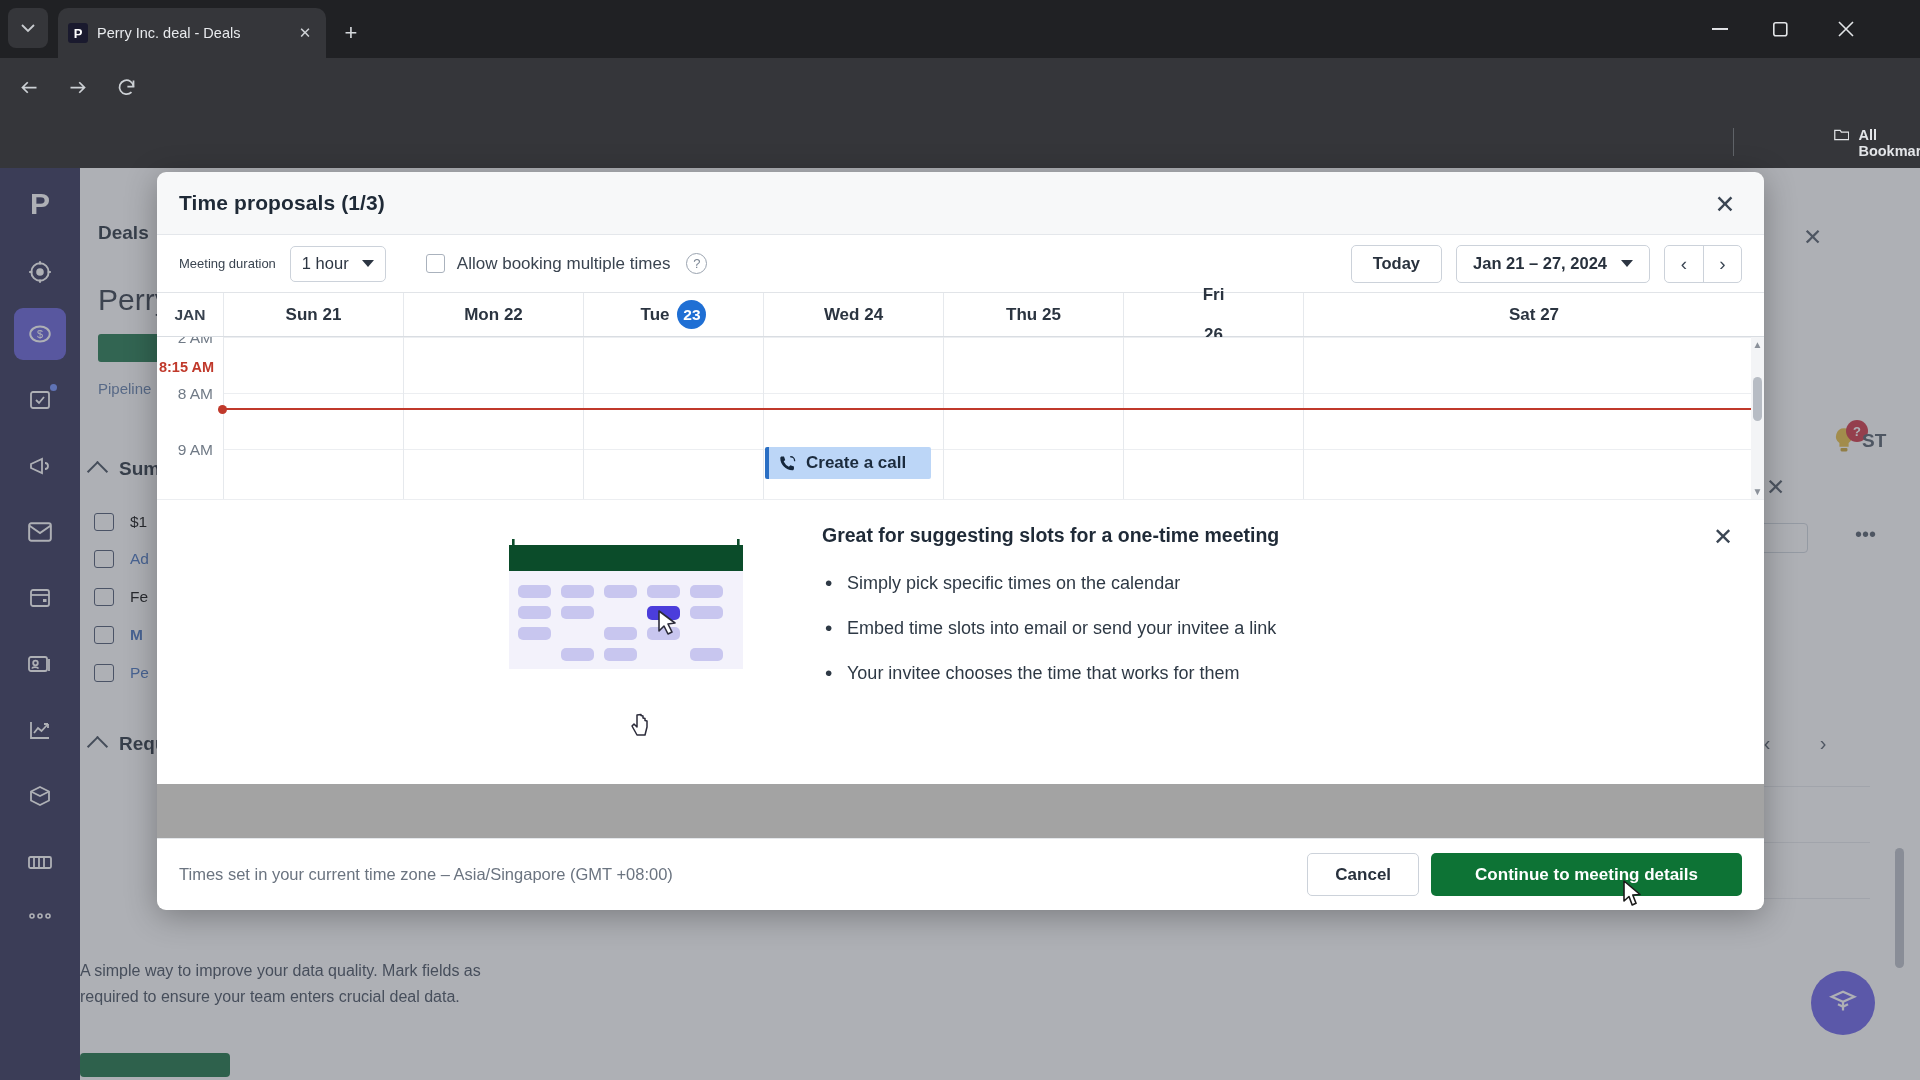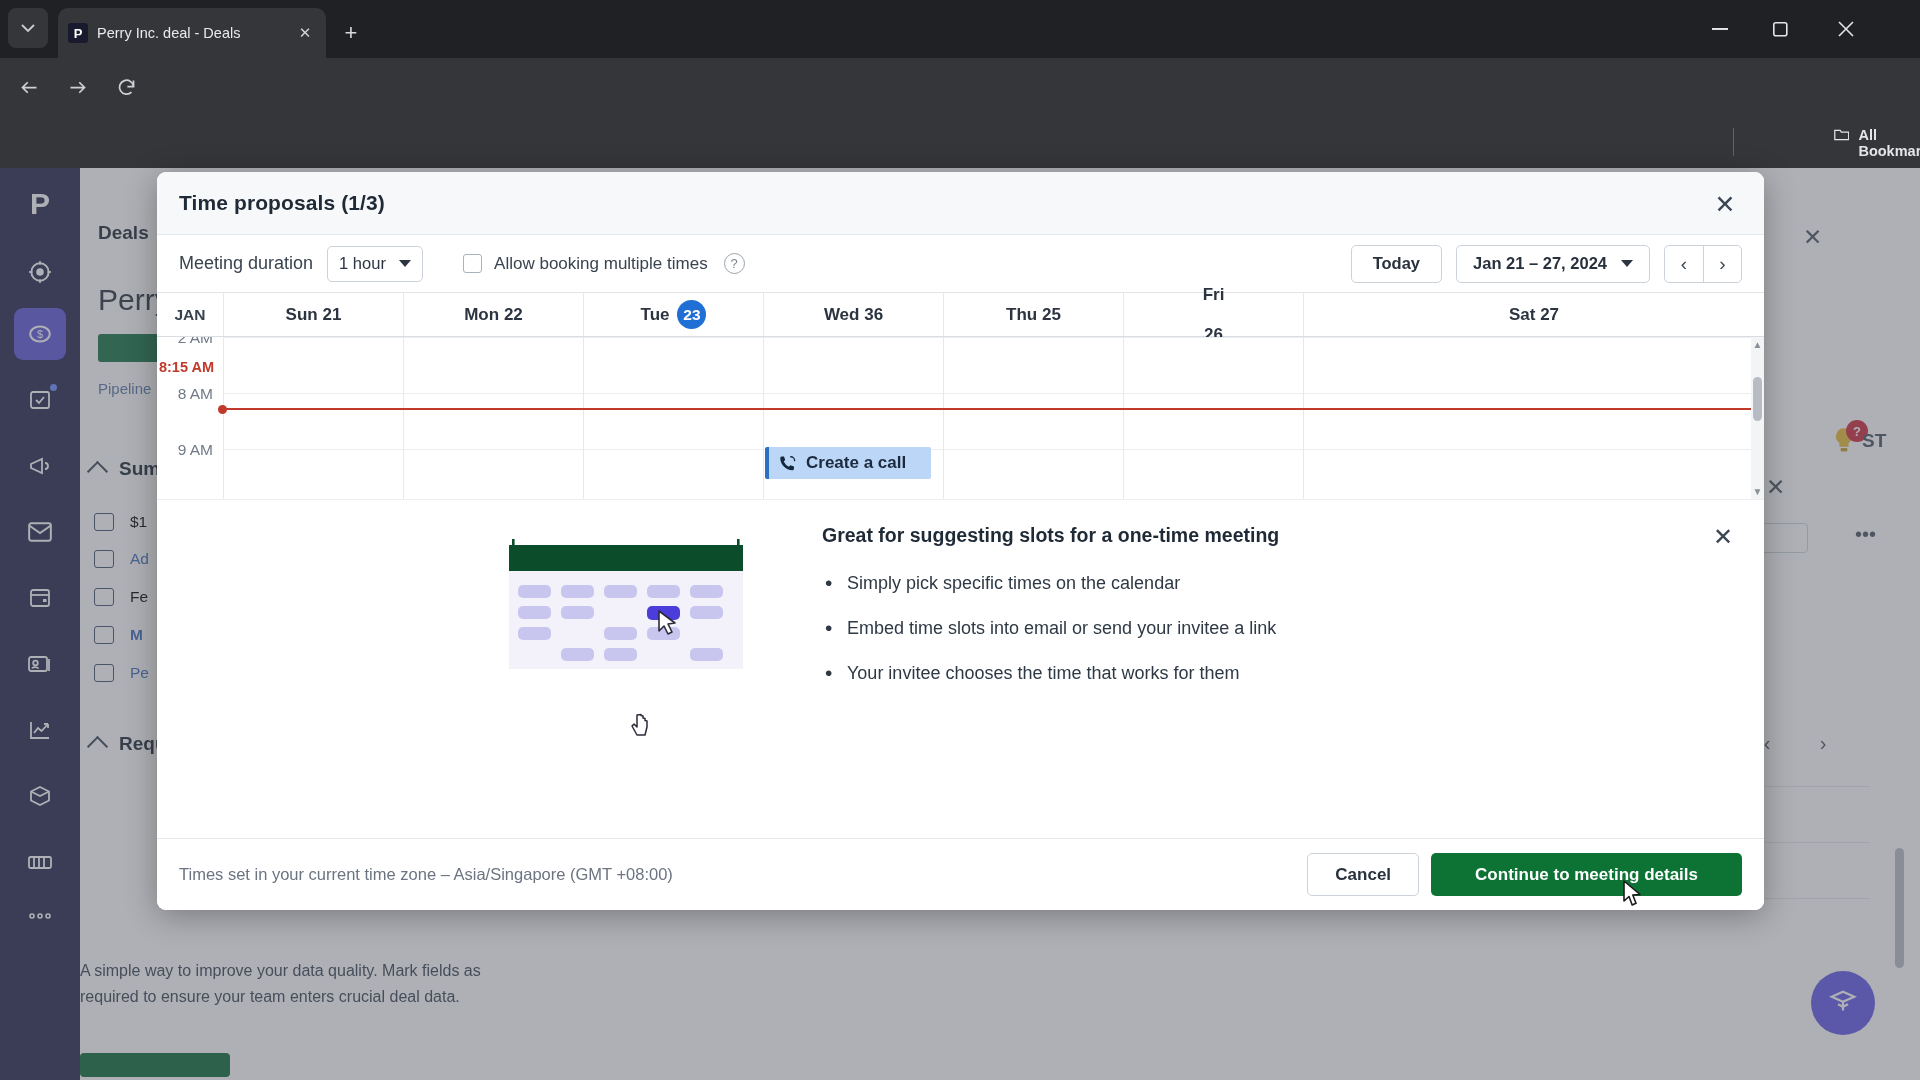--- a/index.html
+++ b/index.html
@@ -123,34 +123,34 @@
     background:#6359e8; display:flex; align-items:center; justify-content:center;
   }
   .scroll-thin { position:absolute; width:9px; background:#b9bec6; border-radius:5px; }
 
   .dimmer { position:absolute; left:0; top:168px; width:1920px; height:912px;
             background:rgba(82,88,97,0.47); }
 
   
   .modal {
     position:absolute; left:157px; top:172px; width:1607px; height:738px;
-    background:#ffffff; border-radius:9px; box-shadow:0 6px 32px rgba(0,0,0,.30);
+    background:#a3a3a3; border-radius:9px; box-shadow:0 6px 32px rgba(0,0,0,.30);
     overflow:hidden;
   }
   .modal-header {
     position:absolute; left:0; top:0; width:100%; height:63px; background:#f7f8f9;
     border-bottom:1px solid #e4e7eb; display:flex; align-items:center; padding:0 22px;
   }
   .modal-title { font-size:21px; font-weight:700; color:#1f2a37; letter-spacing:.1px; }
   .modal-x { position:absolute; right:22px; top:15px; width:34px; height:34px;
              display:flex; align-items:center; justify-content:center; color:#3b4654; font-size:25px; line-height:1;}
 
   .toolbar { position:absolute; left:0; top:63px; width:100%; height:57px; background:#fff;
              display:flex; align-items:center; padding:0 22px; }
-  .tb-label { font-size:18px; color:#3a4450;text-align:center; }
+  .tb-label { font-size:13px; color:#3a4450;text-align:center; }
   .select-box {
     margin-left:14px; height:36px; min-width:96px; border:1px solid #ccd2da; border-radius:5px;
     display:flex; align-items:center; justify-content:space-between; padding:0 11px; gap:12px;
     font-size:16.5px; color:#2c3542; background:#fff;
   }
   .caret { width:0;height:0;border-left:6px solid transparent;border-right:6px solid transparent;
            border-top:7px solid #2c3542; }
   .cb-wrap { display:flex; align-items:center; gap:12px; margin-left:40px; }
   .checkbox { width:19px; height:19px; border:1.6px solid #aab2bd; border-radius:3px; background:#fff; }
   .cb-text { font-size:17px; color:#3a4450; }
@@ -522,21 +522,21 @@
       <span>Sun</span>&nbsp;<span>21</span>
     </div>
     <div class="cell" style="width:180px;">
       <span>Mon</span>&nbsp;<span>22</span>
     </div>
     <div class="cell" style="width:180px;">
       <span>Tue</span>
       <span class="daynum-badge">23</span>
     </div>
     <div class="cell" style="width:180px;">
-      <span>Wed</span>&nbsp;<span>36</span>
+      <span>Wed</span>&nbsp;<span>24</span>
     </div>
     <div class="cell" style="width:180px;">
       <span>Thu</span>&nbsp;<span>25</span>
     </div>
     <div class="cell" style="width:180px;flex-direction:column;">
       <span>Fri</span>&nbsp;<span>26</span>
     </div>
     <div class="cell" style="flex:1;">
       <span>Sat</span>&nbsp;<span>27</span>
     </div>

